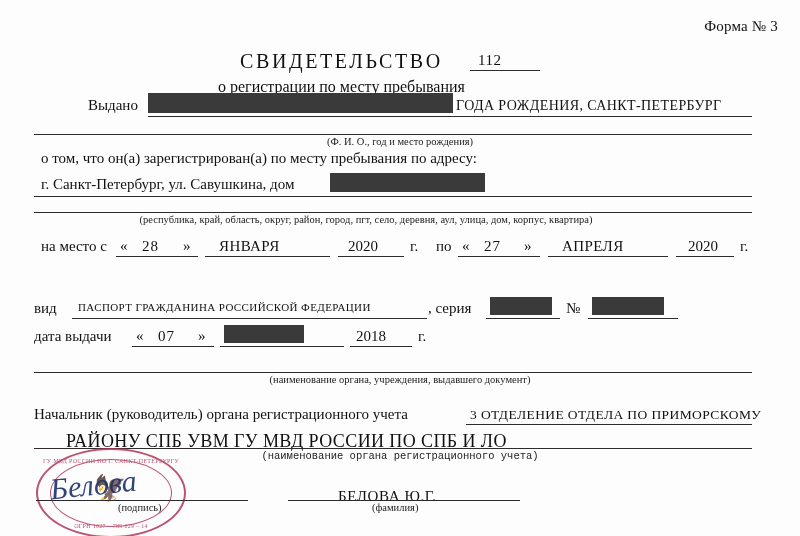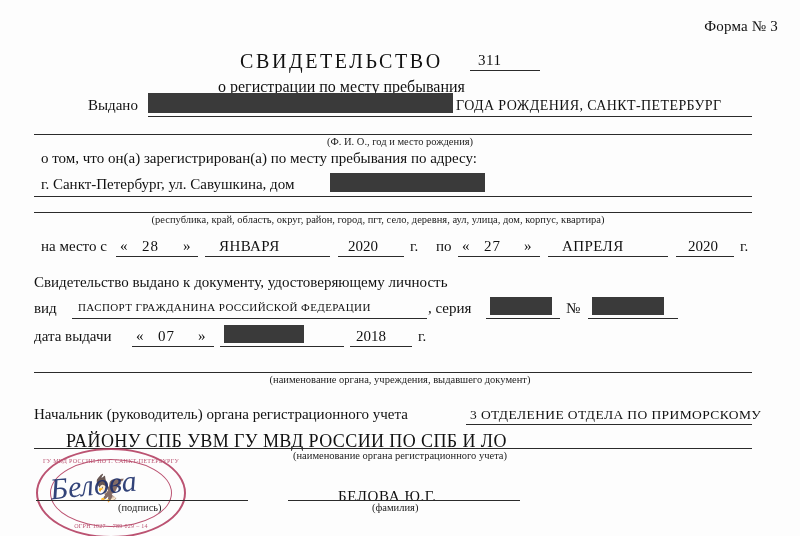--- a/index.html
+++ b/index.html
@@ -124,39 +124,39 @@
   .quote { font-size: 15px; }
 </style>
 </head>
 <body>
 
 <div id="page">
 
   <div class="abs form-no">Форма № 3</div>
 
   <div class="abs title-main">СВИДЕТЕЛЬСТВО</div>
-  <div class="abs doc-number">311</div>
+  <div class="abs doc-number">112</div>
   <div class="rule" style="left:470px; top:70px; width:70px;"></div>
   <div class="abs title-sub">о регистрации по месту пребывания</div>
 
   <div class="abs label" style="left:88px; top:97px;">Выдано</div>
   <div class="redact" style="left:148px; top:93px; width:305px; height:20px;"></div>
   <div class="abs label upper" style="left:456px; top:98px; font-size:14px;">ГОДА РОЖДЕНИЯ, САНКТ-ПЕТЕРБУРГ</div>
   <div class="rule" style="left:148px; top:116px; width:604px;"></div>
 
   <div class="rule" style="left:34px; top:134px; width:718px;"></div>
   <div class="abs label" style="left:41px; top:150px;">о том, что он(а) зарегистрирован(а) по месту пребывания по адресу:</div>
 
   <div class="abs small-note" style="left:0px; top:136px; width:800px;">(Ф. И. О., год и место рождения)</div>
 
   <div class="abs label" style="left:41px; top:176px;">г. Санкт-Петербург, ул. Савушкина, дом</div>
   <div class="redact" style="left:330px; top:173px; width:155px; height:19px;"></div>
   <div class="rule" style="left:34px; top:196px; width:718px;"></div>
   <div class="rule" style="left:34px; top:212px; width:718px;"></div>
-  <div class="abs small-note" style="left:12px; top:214px; width:732px;">(республика, край, область, округ, район, город, пгт, село, деревня, аул, улица, дом, корпус, квартира)</div>
+  <div class="abs small-note" style="left:0px; top:214px; width:732px;">(республика, край, область, округ, район, город, пгт, село, деревня, аул, улица, дом, корпус, квартира)</div>
 
   <div class="abs label" style="left:41px; top:238px;">на место с</div>
   <div class="abs quote" style="left:120px; top:238px;">«</div>
   <div class="abs label" style="left:142px; top:238px; letter-spacing:1px;">28</div>
   <div class="abs quote" style="left:183px; top:238px;">»</div>
   <div class="rule" style="left:116px; top:256px; width:82px;"></div>
   <div class="abs label upper" style="left:219px; top:238px;">ЯНВАРЯ</div>
   <div class="rule" style="left:205px; top:256px; width:125px;"></div>
   <div class="abs label" style="left:348px; top:238px;">2020</div>
   <div class="rule" style="left:338px; top:256px; width:66px;"></div>
@@ -165,21 +165,20 @@
   <div class="abs quote" style="left:462px; top:238px;">«</div>
   <div class="abs label" style="left:484px; top:238px; letter-spacing:1px;">27</div>
   <div class="abs quote" style="left:524px; top:238px;">»</div>
   <div class="rule" style="left:458px; top:256px; width:82px;"></div>
   <div class="abs label upper" style="left:562px; top:238px;">АПРЕЛЯ</div>
   <div class="rule" style="left:548px; top:256px; width:120px;"></div>
   <div class="abs label" style="left:688px; top:238px;">2020</div>
   <div class="rule" style="left:676px; top:256px; width:58px;"></div>
   <div class="abs label" style="left:740px; top:238px;">г.</div>
 
-  <div class="abs label" style="left:34px; top:274px;">Свидетельство выдано к документу, удостоверяющему личность</div>
 
   <div class="abs label" style="left:34px; top:300px;">вид</div>
   <div class="abs label upper" style="left:78px; top:301px; font-size:11px;text-align:center;">ПАСПОРТ ГРАЖДАНИНА РОССИЙСКОЙ ФЕДЕРАЦИИ</div>
   <div class="rule" style="left:72px; top:318px; width:355px;"></div>
   <div class="abs label" style="left:428px; top:300px;">, серия</div>
   <div class="redact" style="left:490px; top:297px; width:62px; height:18px;"></div>
   <div class="rule" style="left:486px; top:318px; width:74px;"></div>
   <div class="abs label" style="left:566px; top:300px;">№</div>
   <div class="redact" style="left:592px; top:297px; width:72px; height:18px;"></div>
   <div class="rule" style="left:588px; top:318px; width:90px;"></div>
@@ -196,21 +195,21 @@
   <div class="abs label" style="left:418px; top:328px;">г.</div>
 
   <div class="rule" style="left:34px; top:372px; width:718px;"></div>
   <div class="abs small-note" style="left:0px; top:374px; width:800px;">(наименование органа, учреждения, выдавшего документ)</div>
 
   <div class="abs label" style="left:34px; top:406px;">Начальник (руководитель) органа регистрационного учета</div>
   <div class="abs label upper" style="left:470px; top:407px; font-size:13.5px;">3 ОТДЕЛЕНИЕ ОТДЕЛА  ПО ПРИМОРСКОМУ</div>
   <div class="rule" style="left:466px; top:424px; width:286px;"></div>
   <div class="abs label upper" style="left:34px; top:431px; font-size:18px;margin-left:32px;">РАЙОНУ СПБ УВМ  ГУ  МВД  РОССИИ  ПО СПБ  И  ЛО</div>
   <div class="rule" style="left:34px; top:448px; width:718px;"></div>
-  <div class="abs small-note" style="left:0px; top:450px; width:800px;">(наименование органа регистрационного учета)</div>
+  <div class="abs small-note" style="left:0px; top:450px; width:800px;font-family:Liberation Mono, monospace;">(наименование органа регистрационного учета)</div>
 
   <div class="stamp">
     <div class="stamp-inner"></div>
     <div class="stamp-text" style="top:8px;">ГУ МВД РОССИИ ПО Г. САНКТ-ПЕТЕРБУРГУ</div>
     <div class="stamp-eagle">🦅</div>
     <div class="stamp-text" style="bottom:7px;">ОГРН 1027 – 789 029 – 14</div>
   </div>
 
   <div class="signature">Белова</div>
   <div class="rule" style="left:36px; top:500px; width:212px;"></div>

